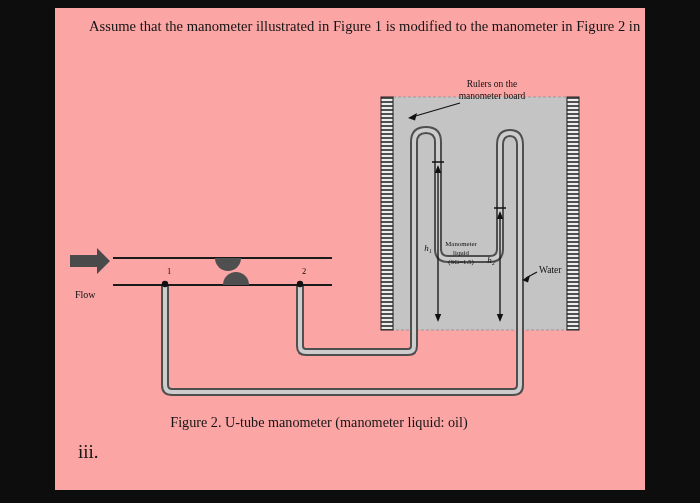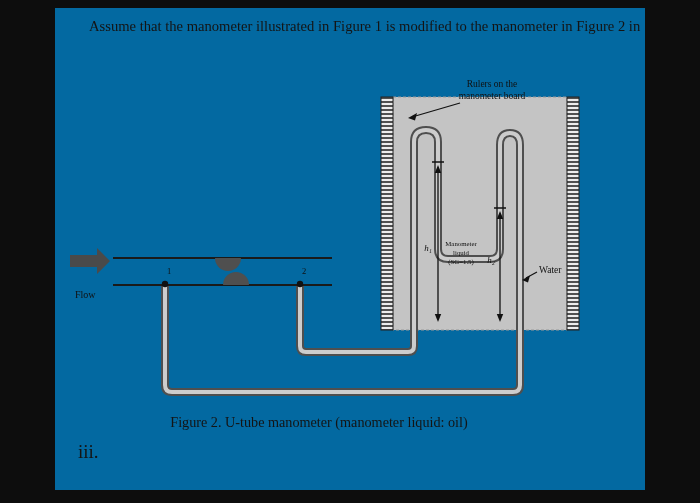--- a/index.html
+++ b/index.html
@@ -3,21 +3,21 @@
 <meta charset="utf-8">
 <style>
   html,body{margin:0;padding:0;}
   body{
     width:700px;height:503px;overflow:hidden;position:relative;
     background:#0d0d0d;
     font-family:"Liberation Serif", serif;
   }
   .page{
     position:absolute;left:55px;top:8px;width:590px;height:482px;
-    background:#0369a1;color:#141414;
+    background:#fca5a5;color:#141414;
   }
   .intro{
     position:absolute;left:34px;top:5px;width:552px;
     font-size:14.6px;line-height:26px;
   }
   .diagram{
     position:absolute;left:0;top:0;width:590px;height:482px;
   }
   .diagram text{
     font-family:"Liberation Serif", serif;

